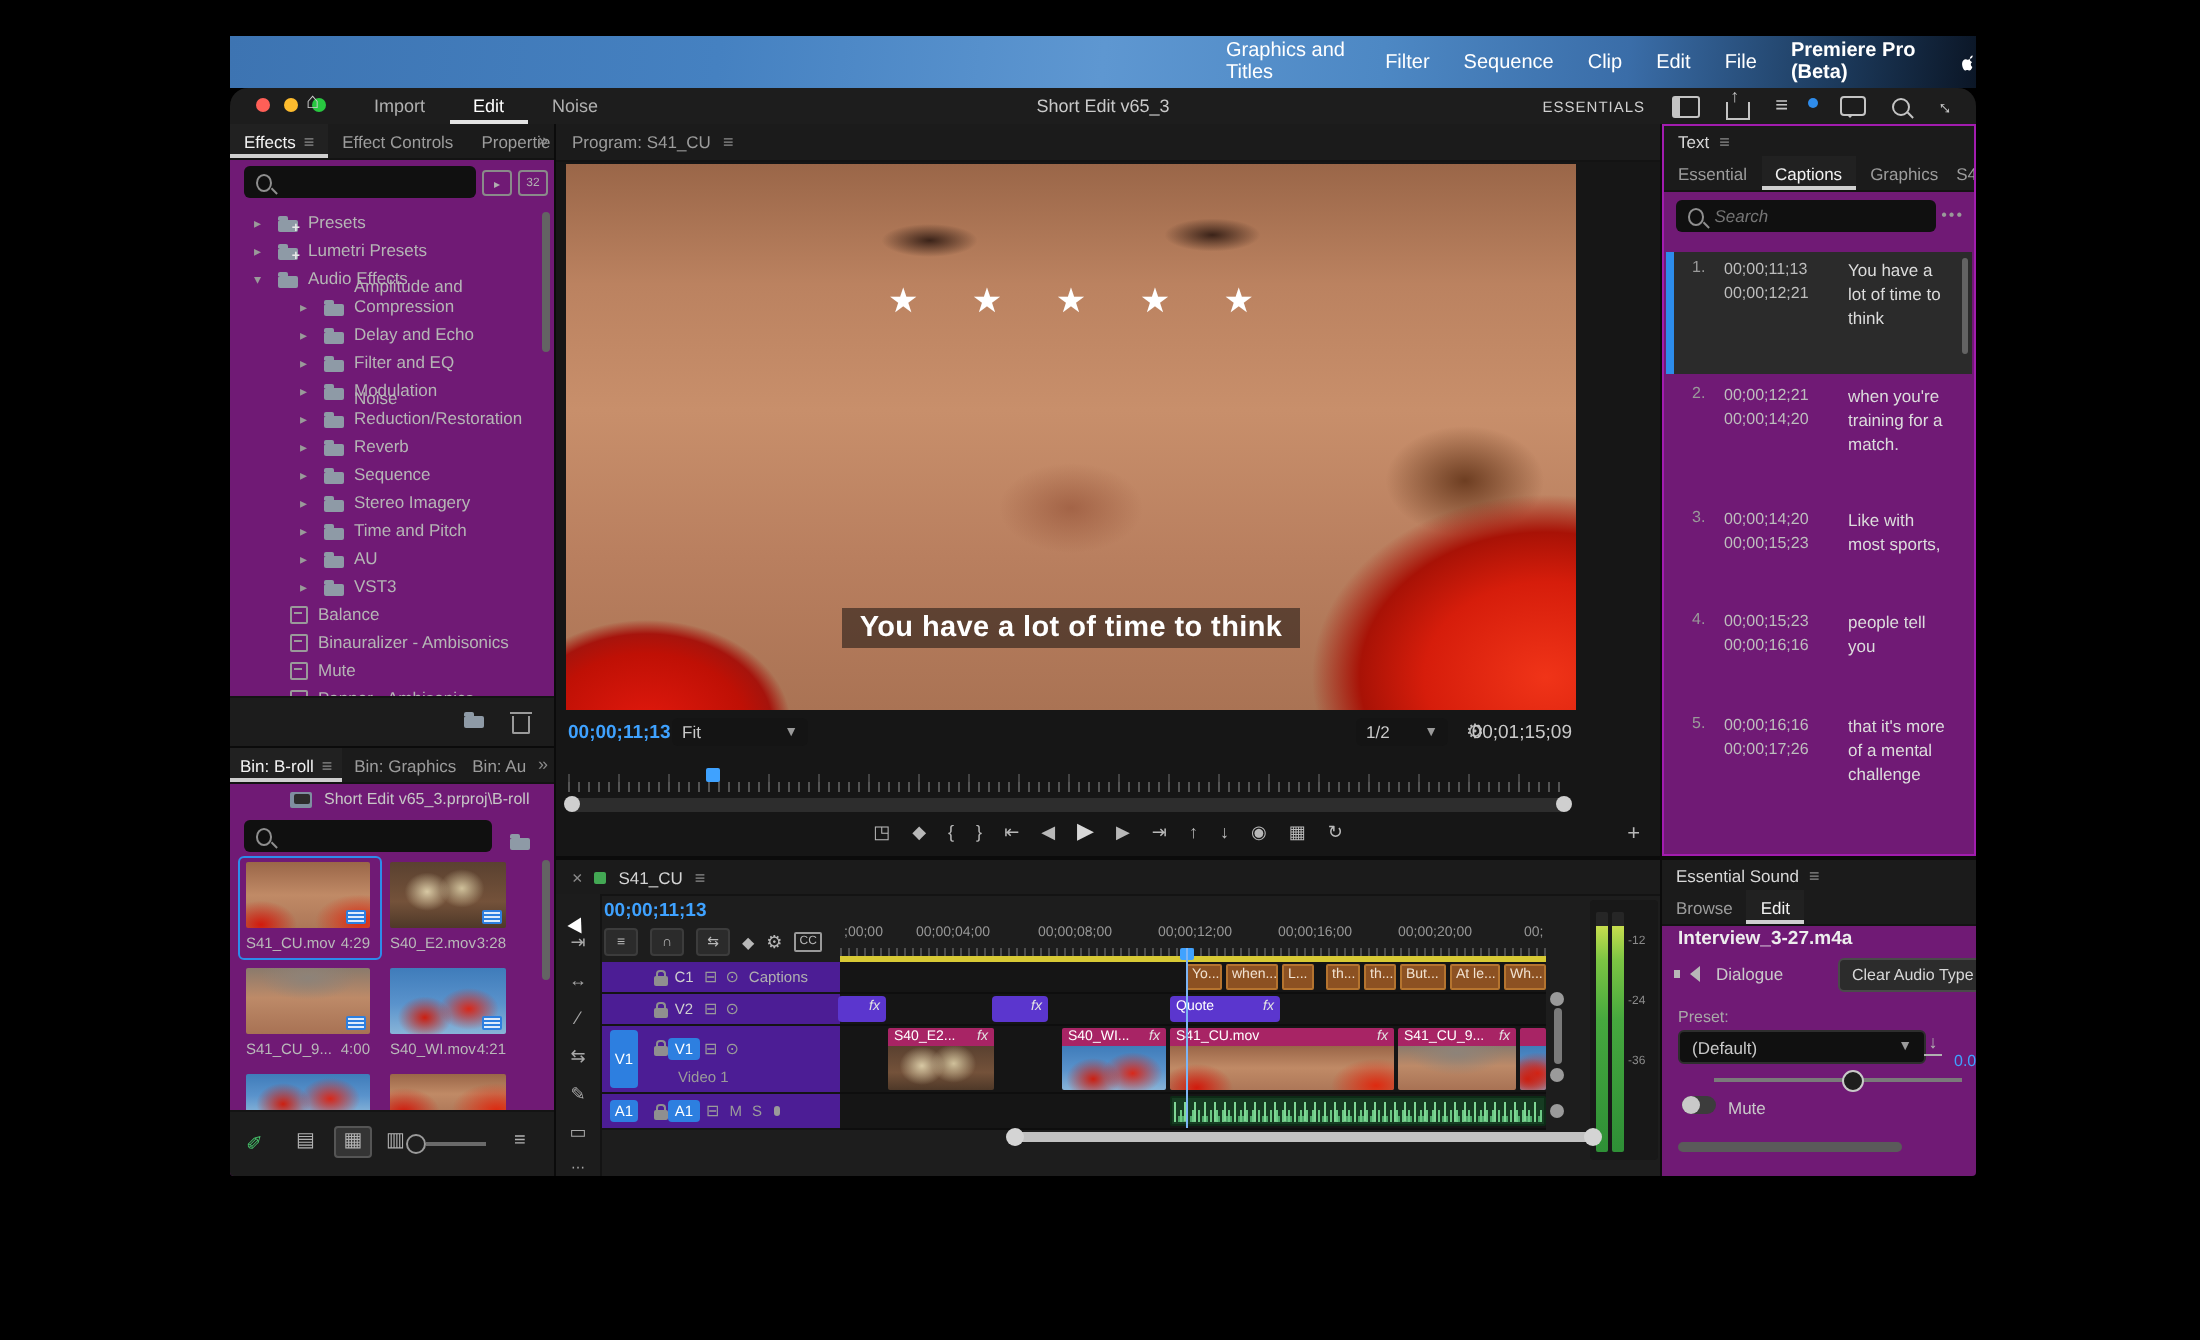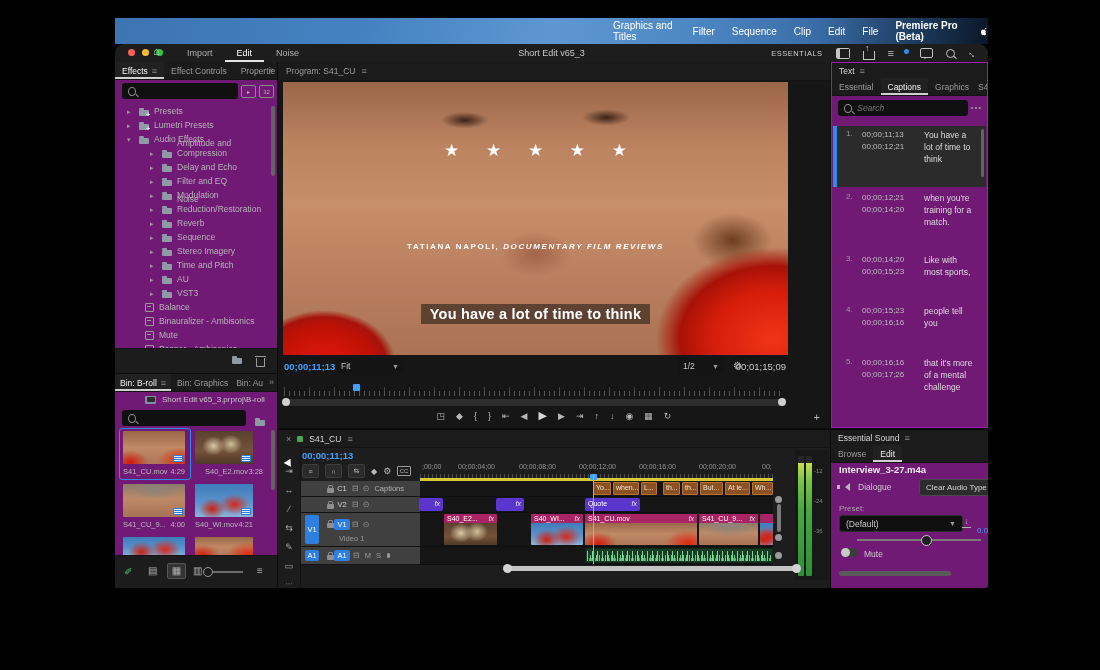--- a/index.html
+++ b/index.html
@@ -165,21 +165,21 @@
   .tl-toolrow{position:absolute;left:24px;top:34px;display:flex;gap:6px;align-items:center;}
   .minibtn{width:15px;height:12px;background:#2b2b2b;border:1px solid #3c3c3c;border-radius:2px;display:flex;align-items:center;justify-content:center;font-size:7px;color:#b8b8b8;}
   .cc-box{border:1px solid #9a9a9a;border-radius:1px;font-size:6px;color:#b8b8b8;padding:0 1.5px;line-height:8px;}
   .tl-ruler{position:absolute;left:142px;width:353px;top:32px;height:16px;color:#969696;font-size:7px;
     background:repeating-linear-gradient(90deg,#4e4e4e 0 1px,transparent 1px 4px) 0 100%/100% 4px no-repeat;}
   .tl-rlab{position:absolute;top:1px;}
   .tl-yellow{position:absolute;left:142px;width:353px;top:48px;height:3px;background:#d8ca35;}
   .tools{position:absolute;left:0;top:17px;bottom:0;width:22px;background:#1c1c1c;border-right:1px solid #131313;display:flex;flex-direction:column;align-items:center;padding-top:10px;gap:9px;color:#a8a8a8;font-size:9px;}
   .tool-sel{width:16px;height:14px;background:#2d7fe0;border-radius:2px;position:relative;}
   .tool-sel::before{content:"";position:absolute;left:5px;top:3px;border:4px solid transparent;border-top:7px solid #fff;transform:rotate(-32deg);}
-  .heads{position:absolute;left:23px;top:51px;width:119px;bottom:24px;background:#404040;font-size:7.5px;color:#9a9a9a;}
+  .heads{position:absolute;left:23px;top:51px;width:119px;bottom:24px;background:#4c1d95;font-size:7.5px;color:#9a9a9a;}
   .hrow{position:absolute;left:0;right:0;border-bottom:1px solid #141414;display:flex;align-items:center;gap:0;}
   .icn-lock{position:relative;width:7px;height:5px;background:#8f8f8f;border-radius:1px;margin-top:3px;flex:none;}
   .icn-lock::before{content:"";position:absolute;left:1.2px;top:-3px;width:3px;height:3px;border:1px solid #8f8f8f;border-bottom:none;border-radius:2px 2px 0 0;}
   .tgt{min-width:14px;height:11px;border-radius:2px;display:flex;align-items:center;justify-content:center;color:#cfcfcf;padding:0 1px;}
   .tgt.on{background:#2d7fe0;color:#fff;}
   .patch{position:absolute;left:4px;top:2px;bottom:2px;width:14px;background:#2d7fe0;border-radius:2px;color:#fff;display:flex;align-items:center;justify-content:center;}
   .lanes{position:absolute;left:142px;width:353px;top:51px;bottom:24px;background:#151515;}
   .lane-sep{position:absolute;left:0;right:0;height:1px;background:#0e0e0e;}
   .clip{position:absolute;box-sizing:border-box;overflow:hidden;white-space:nowrap;}
   .cap-clip{top:1px;height:13px;background:#8c5122;border:1px solid #b5742f;border-radius:1px;color:#f2e3d2;font-size:7px;line-height:10px;padding-left:2px;}
@@ -392,21 +392,21 @@
         <div class="bthumb th-cu" style="left:8px;top:5px;width:62px;height:33px;">
               <span class="badge"></span>
             </div>
         <div class="bthumb th-e2" style="left:80px;top:5px;width:58px;height:33px;">
               <span class="badge"></span>
             </div>
         <div class="blabel" style="left:8px;top:41px;width:62px;">
               <span>S41_CU.mov</span>
               <span>4:29</span>
             </div>
-        <div class="blabel" style="left:90px;top:41px;width:58px;">
+        <div class="blabel" style="left:80px;top:41px;width:58px;">
               <span>S40_E2.mov</span>
               <span>3:28</span>
             </div>
         <div class="bthumb th-cu9" style="left:8px;top:58px;width:62px;height:33px;">
               <span class="badge"></span>
             </div>
         <div class="bthumb th-wi" style="left:80px;top:58px;width:58px;height:33px;">
               <span class="badge"></span>
             </div>
         <div class="blabel" style="left:8px;top:94px;width:62px;">
@@ -432,23 +432,20 @@
       </div>
     </div>
 
     <div class="panel" style="left:163px;top:18px;width:552px;height:366px;background:#161616;">
       <div class="pm-head">
         <span>Program: S41_CU</span>
         <span class="pmenu">≡</span>
       </div>
       <div class="video">
         <div class="ov ov-stars">★ ★ ★ ★ ★</div>
-        <div class="ov ov-attr">
-          <span>TATIANA NAPOLI,</span> <i>DOCUMENTARY FILM REVIEWS</i>
-        </div>
         <div class="ov ov-cap"><span>You have a lot of time to think</span></div>
       </div>
       <div class="pm-row">
         <span class="pm-tc">00;00;11;13</span>
         <span class="pm-dd" style="left:58px;width:58px;">
               <span>Fit</span>
               <span class="chev">▼</span>
             </span>
         <span class="pm-dd" style="right:106px;width:36px;">
               <span>1/2</span>

